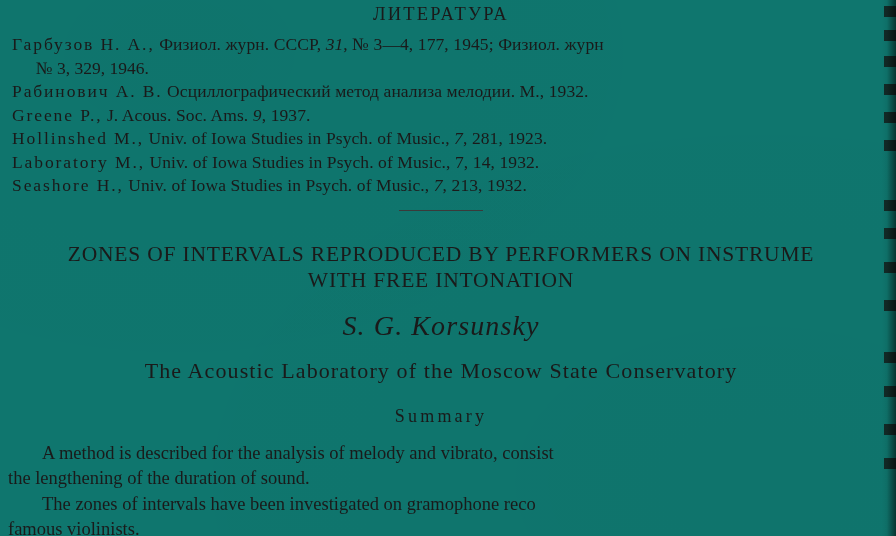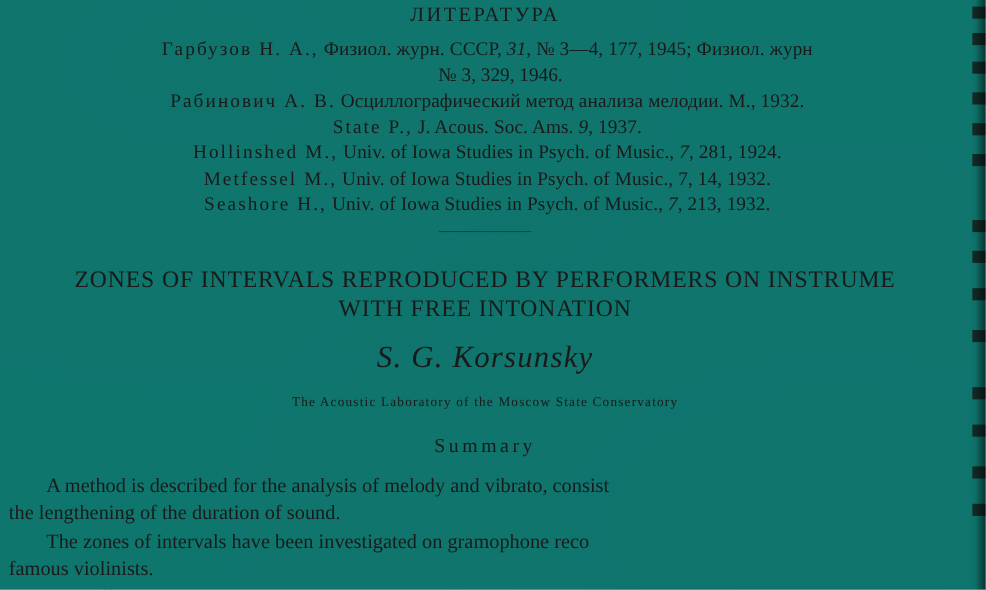--- a/index.html
+++ b/index.html
@@ -47,21 +47,20 @@
   }
 
   .ref-list {
     margin: 0 0 0 4px;
     font-size: 17.5px;
     line-height: 1.29;
   }
   .ref {
     margin-bottom: 1px;
     white-space: nowrap;
-    text-align: center;
   }
   .ref .au {
     letter-spacing: 1.9px;
   }
   .ref .rest {
     letter-spacing: 0.1px;
   }
   .ref .ital {
     font-style: italic;
   }
@@ -91,21 +90,21 @@
   .author {
     margin-top: 17px;
     text-align: center;
     font-style: italic;
     font-size: 28px;
     letter-spacing: 1.1px;
   }
   .affil {
     margin-top: 16px;
     text-align: center;
-    font-size: 12px;
+    font-size: 22px;
     letter-spacing: 1.1px;
   }
   .summary-head {
     margin-top: 22px;
     text-align: center;
     font-size: 18px;
     letter-spacing: 3.2px;
   }
 
   .body-text {
@@ -164,29 +163,29 @@
       <div class="ref">
         <span class="au">Гарбузов Н. А.,</span><span class="rest"> Физиол. журн. СССР, </span><span class="rest ital">31</span><span class="rest">, № 3—4, 177, 1945; Физиол. журн</span>
       </div>
       <div class="ref ref-cont">№ 3, 329, 1946.</div>
 
       <div class="ref">
         <span class="au">Рабинович А. В.</span><span class="rest"> Осциллографический метод анализа мелодии. М., 1932.</span>
       </div>
 
       <div class="ref">
-        <span class="au">State P.,</span><span class="rest"> J. Acous. Soc. Ams. </span><span class="rest ital">9</span><span class="rest">, 1937.</span>
-      </div>
-
-      <div class="ref">
-        <span class="au">Hollinshed M.,</span><span class="rest"> Univ. of Iowa Studies in Psych. of Music., </span><span class="rest ital">7</span><span class="rest">, 281, 1924.</span>
-      </div>
-
-      <div class="ref">
-        <span class="au">Metfessel M.,</span><span class="rest"> Univ. of Iowa Studies in Psych. of Music., 7, 14, 1932.</span>
+        <span class="au">Greene P.,</span><span class="rest"> J. Acous. Soc. Ams. </span><span class="rest ital">9</span><span class="rest">, 1937.</span>
+      </div>
+
+      <div class="ref">
+        <span class="au">Hollinshed M.,</span><span class="rest"> Univ. of Iowa Studies in Psych. of Music., </span><span class="rest ital">7</span><span class="rest">, 281, 1923.</span>
+      </div>
+
+      <div class="ref">
+        <span class="au">Laboratory M.,</span><span class="rest"> Univ. of Iowa Studies in Psych. of Music., 7, 14, 1932.</span>
       </div>
 
       <div class="ref">
         <span class="au">Seashore H.,</span><span class="rest"> Univ. of Iowa Studies in Psych. of Music., </span><span class="rest ital">7</span><span class="rest">, 213, 1932.</span>
       </div>
 
     </div>
 
     <div class="rule"></div>
 

